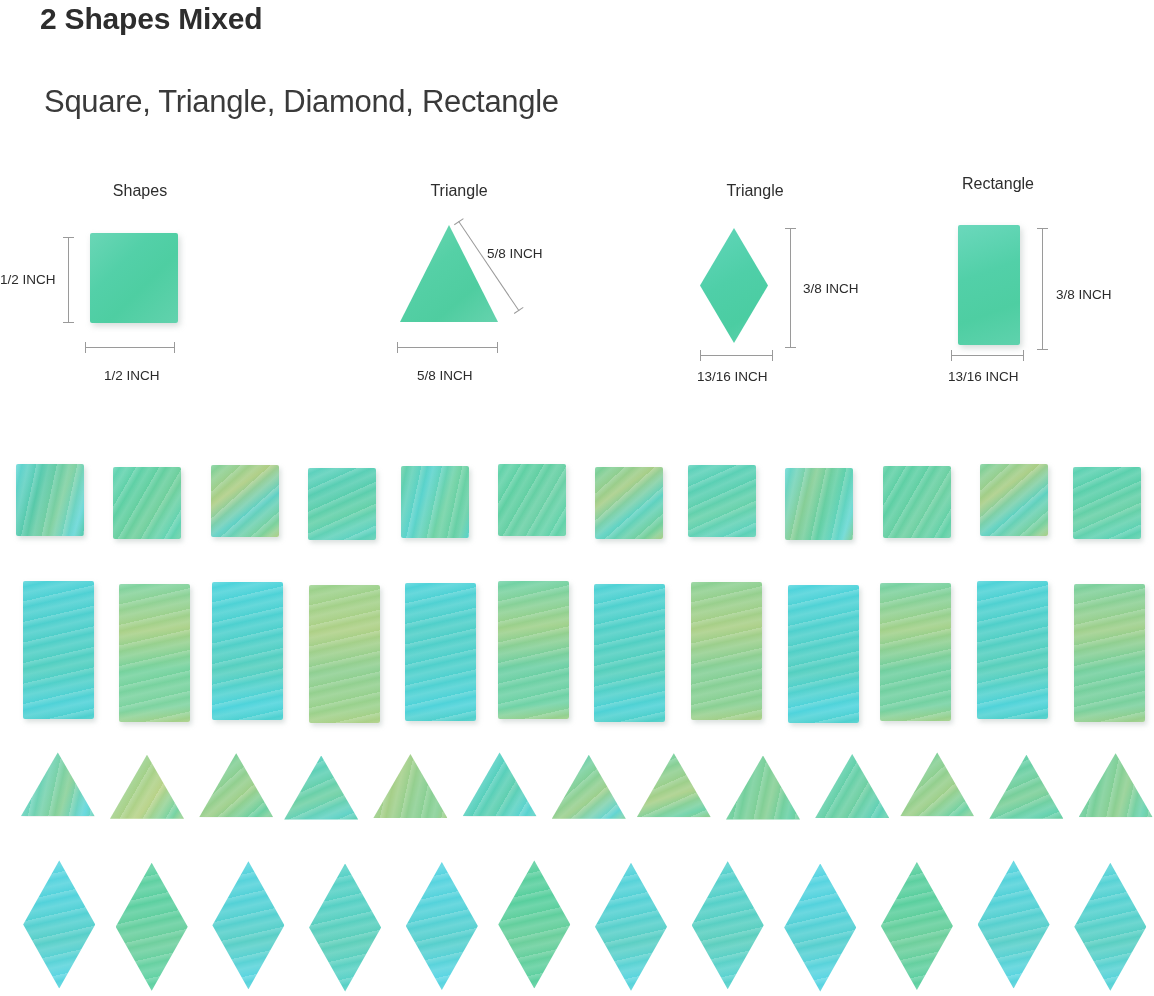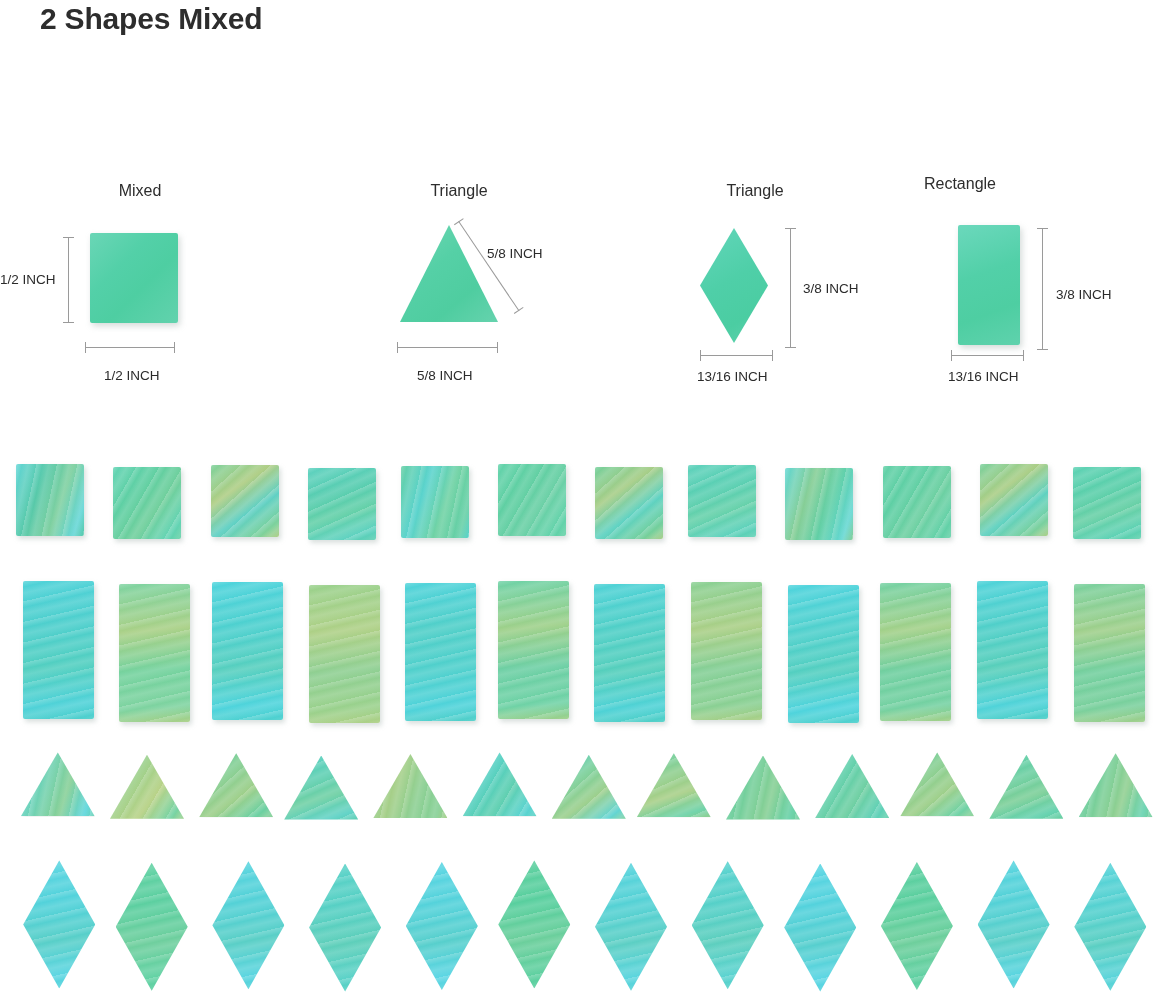--- a/index.html
+++ b/index.html
@@ -70,22 +70,23 @@
   .spec-dia{clip-path:polygon(50% 0%,100% 50%,50% 100%,0% 50%);
             filter:drop-shadow(2px 3px 4px rgba(150,165,160,.4));}
   .spec-rect{box-shadow:2px 3px 6px rgba(150,165,160,.4);border-radius:2px;}
 </style>
 </head>
 <body>
 
 <div class="page">
 
   <div class="title">2 Shapes Mixed</div>
-
-  <div class="spec-label" style="left:60px;top:182px;width:160px;">Mixed</div>
+  <div class="subtitle">Square, Triangle, Diamond, Rectangle</div>
+
+  <div class="spec-label" style="left:60px;top:182px;width:160px;">Shapes</div>
   <div class="spec-tile spec-sq" style="left:90px;top:233px;width:88px;height:90px;
        background:linear-gradient(135deg,#6ad6b6 0%,#53d0a8 35%,#4ecea2 60%,#62d2ad 100%);"></div>
   <div class="dim-v" style="left:68px;top:237px;height:86px;"></div>
   <div class="dim-text" style="left:0px;top:272px;">1/2 INCH</div>
   <div class="dim-h" style="left:85px;top:347px;width:90px;"></div>
   <div class="dim-text" style="left:104px;top:368px;">1/2 INCH</div>
 
   <div class="spec-label" style="left:379px;top:182px;width:160px;">Triangle</div>
   <div class="spec-tile spec-tri" style="left:400px;top:225px;width:98px;height:97px;
        background:linear-gradient(140deg,#6fd8b4 0%,#55d0a6 40%,#4fcda0 70%,#66d3ae 100%);"></div>
@@ -95,21 +96,21 @@
   <div class="dim-text" style="left:417px;top:368px;">5/8 INCH</div>
 
   <div class="spec-label" style="left:675px;top:182px;width:160px;">Triangle</div>
   <div class="spec-tile spec-dia" style="left:700px;top:228px;width:68px;height:115px;
        background:linear-gradient(150deg,#62d6ba 0%,#4fcfa8 45%,#4bcda2 75%,#5ed2ae 100%);"></div>
   <div class="dim-v" style="left:790px;top:228px;height:120px;"></div>
   <div class="dim-text" style="left:803px;top:281px;">3/8 INCH</div>
   <div class="dim-h" style="left:700px;top:355px;width:73px;"></div>
   <div class="dim-text" style="left:697px;top:369px;">13/16 INCH</div>
 
-  <div class="spec-label" style="left:880px;top:175px;width:160px;">Rectangle</div>
+  <div class="spec-label" style="left:918px;top:175px;width:160px;">Rectangle</div>
   <div class="spec-tile spec-rect" style="left:958px;top:225px;width:62px;height:120px;
        background:linear-gradient(160deg,#6bd8bc 0%,#52d0a8 40%,#4ecea2 70%,#5fd2ad 100%);"></div>
   <div class="dim-v" style="left:1042px;top:228px;height:122px;"></div>
   <div class="dim-text" style="left:1056px;top:287px;">3/8 INCH</div>
   <div class="dim-h" style="left:951px;top:355px;width:73px;"></div>
   <div class="dim-text" style="left:948px;top:369px;">13/16 INCH</div>
 
   <div id="tile-grid">
       <div class="tile sq" style="left: 16.2px; top: 464.4px; width: 68px; height: 72px; background: linear-gradient(110deg, rgb(99, 214, 214) 0%, rgb(87, 201, 169) 34%, rgb(127, 208, 160) 62%, rgb(99, 214, 214) 88%, rgb(87, 201, 169) 100%);"></div>
       <div class="tile sq" style="left: 16.2px; top: 464.4px; width: 68px; height: 72px; filter: none; box-shadow: none; background: repeating-linear-gradient(102deg, rgba(255, 255, 255, 0.22) 0px, rgba(255, 255, 255, 0) 6px, rgba(255, 255, 255, 0.14) 12px, rgba(255, 255, 255, 0) 20px);"></div>

